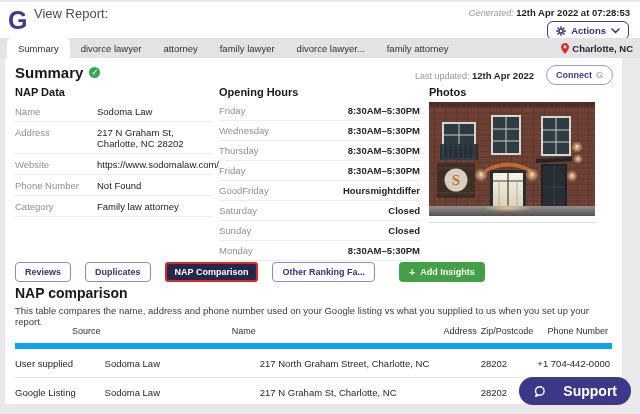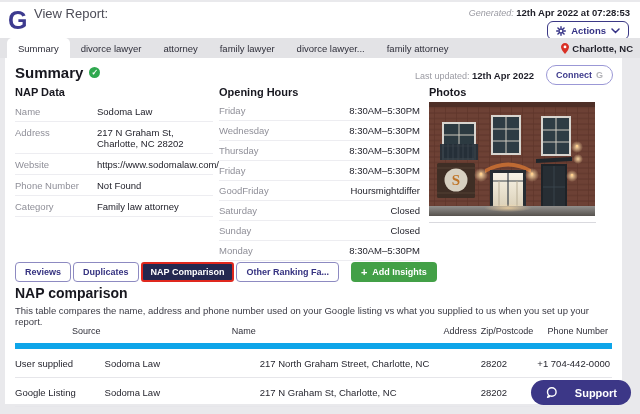--- a/index.html
+++ b/index.html
@@ -44,44 +44,44 @@
   .col-nap{position:absolute;left:10px;top:28px;width:198px;}
   .col-hours{position:absolute;left:214px;top:28px;width:201px;}
   .col-photos{position:absolute;left:424px;top:28px;width:167px;}
   .kvrow{display:flex;align-items:flex-start;border-bottom:1px solid #ededf1;padding:4.5px 0;font-size:9.5px;}
   .kvrow .k{width:82px;flex-shrink:0;color:#8f8f98;}
   .kvrow .v{color:#23232c;}
   .v-link{color:#4a46a8;cursor:pointer;}
   .v-warn{color:#ef8943;}
   .hrow{display:flex;justify-content:space-between;border-bottom:1px solid #ededf1;padding:4px 0;font-size:9.5px;}
   .hrow .d{color:#8f8f98;}
-  .hrow .h{color:#23232c;font-weight:normal;margin-left:40px;}
+  .hrow .h{color:#23232c;font-weight:bold;margin-left:40px;}
   .photo{margin-top:4px;display:block;cursor:pointer;}
   .photo-divider{margin-top:6px;border-top:1px solid #d9d9de;height:0;}
 
   
   .chips{position:absolute;left:10px;top:204px;display:flex;align-items:center;}
   .chip{border:1px solid #8d8ac1;border-radius:4px;background:#fff;color:#353280;
-    font-size:9px;font-weight:bold;padding:4px 9px;cursor:pointer;margin-right:2px;white-space:nowrap;}
+    font-size:9px;font-weight:bold;padding:4px 9px;cursor:pointer;margin-right:14px;white-space:nowrap;}
   .chip.active{background:#232850;color:#fff;border:2.5px solid #e0281e;border-radius:3px;padding:3px 8px;}
   .add-insights{margin-left:10px;background:#43a047;border:none;border-radius:4px;color:#fff;
     font-size:9px;font-weight:bold;padding:5px 10px;display:flex;align-items:center;gap:5px;cursor:pointer;}
   .plus{font-size:11px;line-height:8px;font-weight:bold;}
 
   
   .napc-heading{position:absolute;left:10px;top:227px;font-size:14px;font-weight:bold;color:#17171f;}
   .napc-desc{position:absolute;left:10px;top:247px;right:20px;font-size:9.5px;color:#3a3a44;}
   .tablewrap{position:absolute;left:10px;right:10px;top:261px;}
   table{width:100%;border-collapse:collapse;table-layout:fixed;}
   th{text-align:right;font-weight:normal;color:#2e2e38;font-size:9px;padding:7px 4px 7px 0;border-bottom:6px solid #0ea5e9;}
   td{color:#26262f;font-size:9.5px;padding:8.5px 4px 8.5px 0;border-bottom:1px solid #e6e6ea;overflow:hidden;white-space:nowrap;}
 
   
   .support-btn{position:absolute;right:9px;bottom:9px;background:#3c3787;border-radius:15px;color:#fff;
-    font-size:11px;font-weight:bold;display:flex;align-items:center;gap:17px;padding:6px 14px;cursor:pointer;z-index:5;}
+    font-size:14px;font-weight:bold;display:flex;align-items:center;gap:17px;padding:6px 14px;cursor:pointer;z-index:5;}
 </style>
 </head>
 <body>
 
 <div class="stage">
 
   <div class="appheader">
     <div class="logo">G</div>
     <div class="view-report">View Report:</div>
     <div class="generated">

